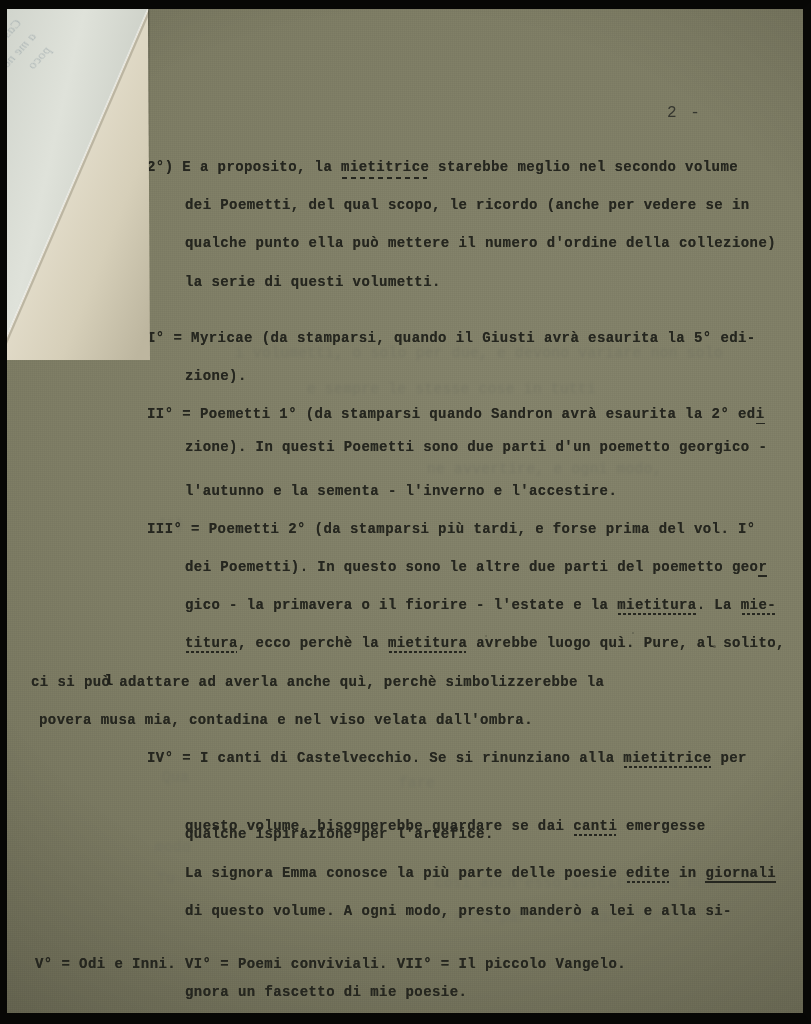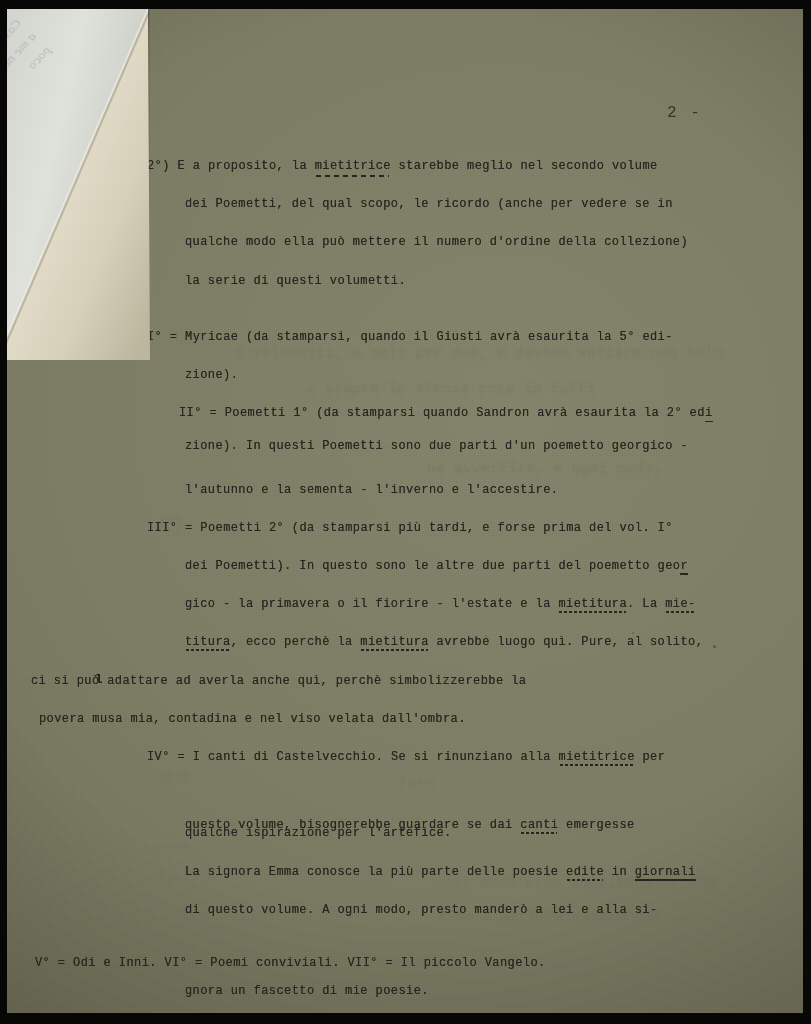--- a/index.html
+++ b/index.html
@@ -115,24 +115,25 @@
     color: #2c2d28;
     letter-spacing: 2px;
     opacity: 0.88;
   }
 
   .line {
     position: absolute;
     left: 0;
     white-space: nowrap;
     font-family: "Liberation Mono", "DejaVu Sans Mono", monospace;
-    font-size: 12px;
+    font-size: 14px;
     letter-spacing: 0.42px;
     color: #25261f;
     text-shadow: 0 0 0.6px rgba(20,20,16,0.55);
+    font-weight: bold;
   }
 
   
   .c0 { padding-left: 140px; }   
   .c1 { padding-left: 178px; }   
 
   
   .u-dash {
     position: relative;
     padding-bottom: 1px;
@@ -226,25 +227,25 @@
         <div class="bleed" style="top: 900px; left: 430px;">a me  e  parlare  chiaro  non  so</div>
       </div>
 
     <div class="typescript">
 
       <div class="page-number">2 -</div>
 
       <div id="lines-host">
           <div class="line c0" style="top: 150px;">2°) E a proposito,  la <span class="u-dash">mietitrice</span>  starebbe meglio nel secondo volume</div>
           <div class="line c1" style="top: 188.2px;">dei Poemetti,  del qual scopo,  le ricordo (anche per vedere  se in</div>
-          <div class="line c1" style="top: 226.4px;">qualche modo ella può mettere il numero d'ordine della collezione)</div>
+          <div class="line c1" style="top: 226.4px;">qualche punto ella può mettere il numero d'ordine della collezione)</div>
           <div class="line c1" style="top: 264.6px;">la serie di questi volumetti.</div>
           <div class="line c0" style="top: 320.8px;">I° = Myricae (da stamparsi,  quando il Giusti avrà esaurita la 5° edi-</div>
           <div class="line c1" style="top: 359px; text-align: right;">zione).</div>
-          <div class="line c0" style="top: 397.2px; margin-left: 32px;">II° = Poemetti 1° (da stamparsi quando Sandron avrà esaurita la 2° ed<span class="u-solid">i</span></div>
+          <div class="line c0" style="top: 397.2px;">II° = Poemetti 1° (da stamparsi quando Sandron avrà esaurita la 2° ed<span class="u-solid">i</span></div>
           <div class="line c1" style="top: 430px;">zione). In questi Poemetti sono due parti d'un poemetto georgico -</div>
           <div class="line c1" style="top: 473.6px;">l'autunno e la sementa - l'inverno e l'accestire.</div>
           <div class="line c0" style="top: 511.8px;">III° = Poemetti 2° (da stamparsi più tardi,  e forse prima del vol. I°</div>
           <div class="line c1" style="top: 550px;">dei Poemetti).  In questo sono le altre due parti del poemetto geo<span class="u-solid">r</span></div>
           <div class="line c1" style="top: 588.2px;">gico - la primavera o il fiorire - l'estate e la <span class="u-dot">mietitura</span>. La <span class="u-dot">mie-</span></div>
           <div class="line c1" style="top: 626.4px;"><span class="u-dot">titura</span>,  ecco perchè la <span class="u-dot">mietitura</span> avrebbe luogo quì.  Pure, al solito,</div>
           <div class="line c1" style="top: 664.6px; padding-left: 24px;">ci si pu<span class="overstrike">ò</span> adattare ad averla anche quì,  perchè simbolizzerebbe la</div>
           <div class="line c1" style="top: 702.8px; padding-left: 32px;">povera musa mia,  contadina e nel viso velata dall'ombra.</div>
           <div class="line c0" style="top: 741px;">IV° = I canti di Castelvecchio.  Se si rinunziano alla <span class="u-dot">mietitrice</span>   per</div>
           <div class="line c1" style="top: 809px;">questo volume,  bisognerebbe guardare se dai <span class="u-dot">canti</span> emergesse</div>

